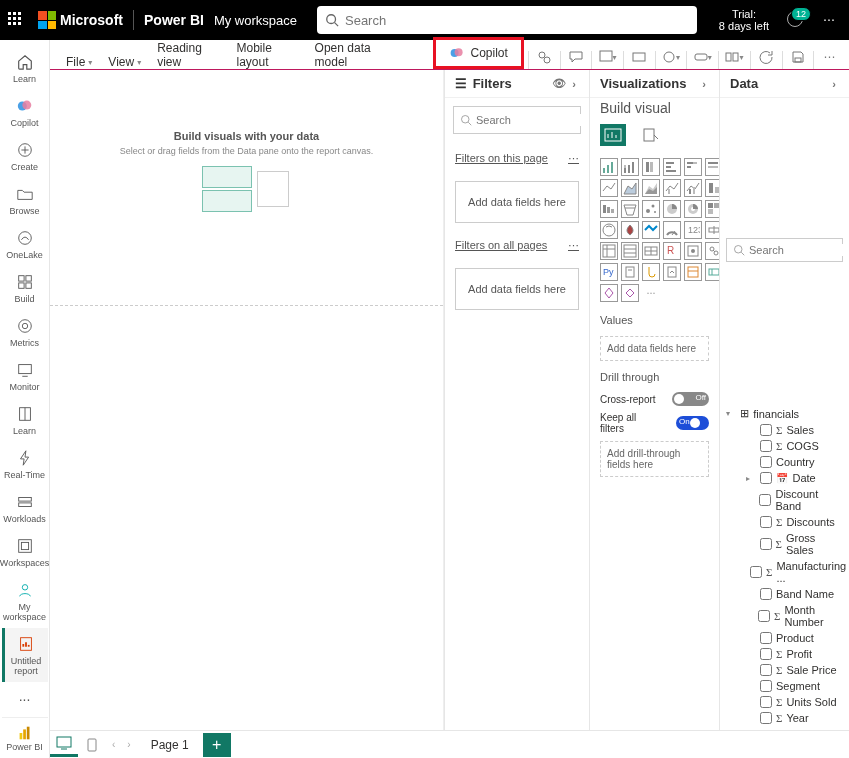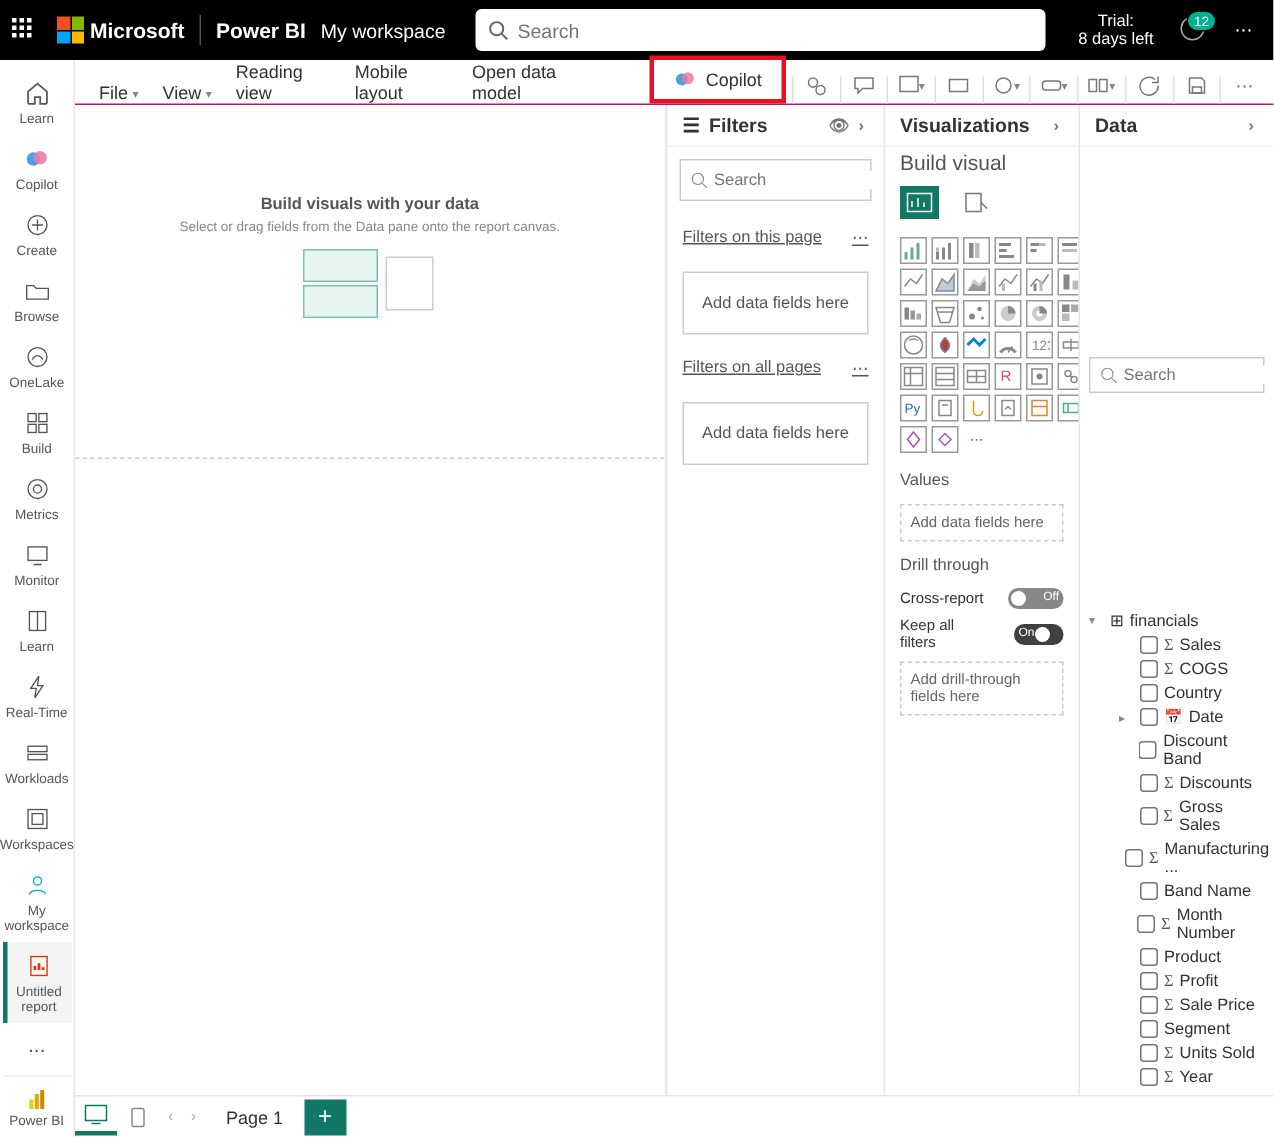--- a/index.html
+++ b/index.html
@@ -75,21 +75,21 @@
 .viz-pane { width: 130px; }
 .viz-modes { display:flex; gap:12px; padding:6px 10px;}
 .mode-icon {width:26px;height:22px;border:1px solid transparent;display:flex;align-items:center;justify-content:center;}
 .mode-icon.active{border-bottom:2px solid #117865;background:#117865;}
 .viz-sub{font-size:14px;color:#555;padding:2px 10px;}
 .viz-grid {display:grid;grid-template-columns:repeat(6,18px);gap:3px;padding:6px 10px;}
 .viz-cell {width:18px;height:18px;border:1px solid #999;cursor:pointer;display:flex;align-items:center;justify-content:center;font-size:9px;color:#666;overflow:hidden;}
 .viz-section{padding:6px 10px;font-size:11px;color:#555;}
 .dash-zone{border:1px dashed #ccc;margin:4px 10px;padding:6px;font-size:10px;color:#666;}
 .toggle {width:37px;height:14px;background:#888;border-radius:8px;position:relative;display:inline-block;}
-.toggle.on{background:#404040;margin-left:20px;}
+.toggle.on{background:#1d4ed8;margin-left:20px;}
 .toggle .knob{width:10px;height:10px;background:#fff;border-radius:50%;position:absolute;top:2px;}
 .toggle .knob{left:2px;}
 .toggle.on .knob{left:14px;}
 .tog-row{display:flex;justify-content:space-between;align-items:center;padding:3px 10px;font-size:10px;}
 .tog-lbl{font-size:8px;color:#fff;position:absolute;top:1px;}
 
 
 .data-pane { width: 130px; justify-content: space-between; }
 .data-search{margin:6px;border:1px solid #ccc;height:24px;display:flex;align-items:center;padding:0 6px;}
 .data-search input{border:none;outline:none;font-size:11px;flex:1;}

